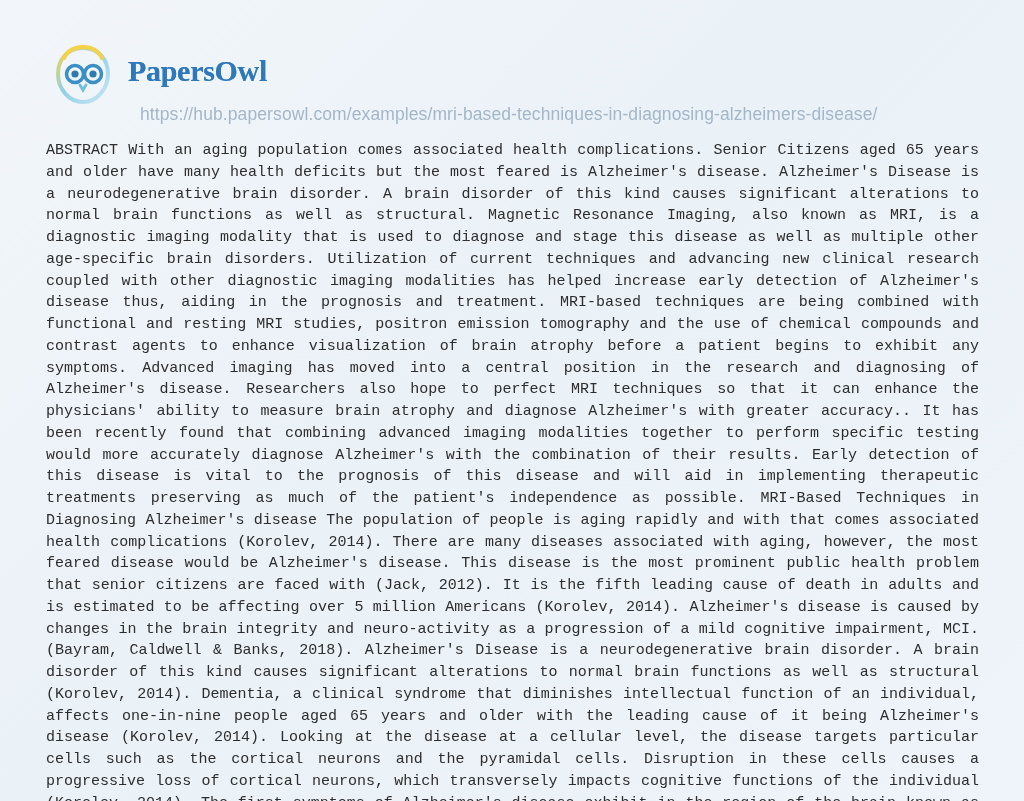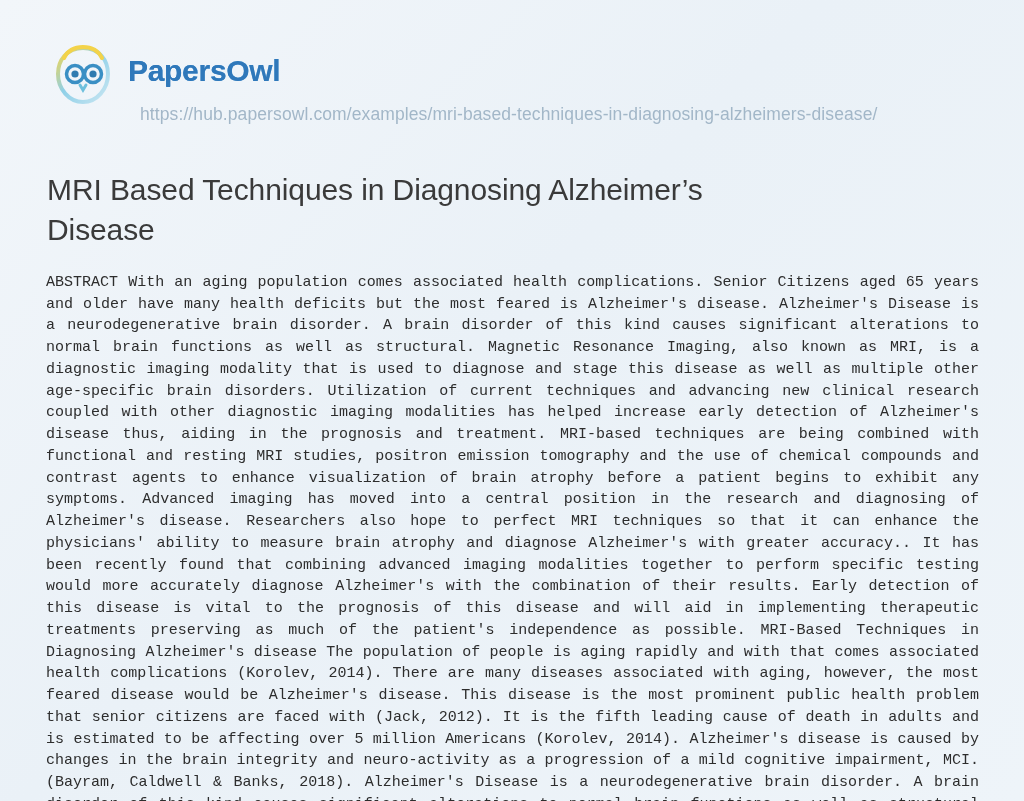--- a/index.html
+++ b/index.html
@@ -34,21 +34,21 @@
     width: 62px;
     height: 62px;
     flex: none;
     margin-right: 14px;
     position: relative;
   }
   .brand-text {
     padding-top: 12px;
   }
   .brand-name {
-    font-family: Liberation Sans, sans-serif;
+    font-family: Liberation Serif, serif;
     font-size: 30px;
     font-weight: bold;
     letter-spacing: -0.3px;
     background: linear-gradient(90deg, #2b6fb5 0%, #3f8ed0 40%, #7ab5e0 100%);
     -webkit-background-clip: text;
     background-clip: text;
     color: #2f78ba;
     margin: 0;
     line-height: 1;
     text-align: center;
@@ -113,17 +113,16 @@
         </svg>
       </div>
       <div class="brand-text">
         <div class="brand-name">PapersOwl</div>
       </div>
     </div>
     <div class="site-url">https://hub.papersowl.com/examples/mri-based-techniques-in-diagnosing-alzheimers-disease/</div>
   </div>
 
   <div class="content">
-    <h1 class="doc-title">MRI Based Techniques in Diagnosing Alzheimer’s Disease</h1>
     <p class="body-text">ABSTRACT With an aging population comes associated health complications. Senior Citizens aged 65 years and older have many health deficits but the most feared is Alzheimer's disease. Alzheimer's Disease is a neurodegenerative brain disorder. A brain disorder of this kind causes significant alterations to normal brain functions as well as structural. Magnetic Resonance Imaging, also known as MRI, is a diagnostic imaging modality that is used to diagnose and stage this disease as well as multiple other age-specific brain disorders. Utilization of current techniques and advancing new clinical research coupled with other diagnostic imaging modalities has helped increase early detection of Alzheimer's disease thus, aiding in the prognosis and treatment. MRI-based techniques are being combined with functional and resting MRI studies, positron emission tomography and the use of chemical compounds and contrast agents to enhance visualization of brain atrophy before a patient begins to exhibit any symptoms. Advanced imaging has moved into a central position in the research and diagnosing of Alzheimer's disease. Researchers also hope to perfect MRI techniques so that it can enhance the physicians' ability to measure brain atrophy and diagnose Alzheimer's with greater accuracy.. It has been recently found that combining advanced imaging modalities together to perform specific testing would more accurately diagnose Alzheimer's with the combination of their results. Early detection of this disease is vital to the prognosis of this disease and will aid in implementing therapeutic treatments preserving as much of the patient's independence as possible. MRI-Based Techniques in Diagnosing Alzheimer's disease The population of people is aging rapidly and with that comes associated health complications (Korolev, 2014). There are many diseases associated with aging, however, the most feared disease would be Alzheimer's disease. This disease is the most prominent public health problem that senior citizens are faced with (Jack, 2012). It is the fifth leading cause of death in adults and is estimated to be affecting over 5 million Americans (Korolev, 2014). Alzheimer's disease is caused by changes in the brain integrity and neuro-activity as a progression of a mild cognitive impairment, MCI. (Bayram, Caldwell &amp; Banks, 2018). Alzheimer's Disease is a neurodegenerative brain disorder. A brain disorder of this kind causes significant alterations to normal brain functions as well as structural (Korolev, 2014). Dementia, a clinical syndrome that diminishes intellectual function of an individual, affects one-in-nine people aged 65 years and older with the leading cause of it being Alzheimer's disease (Korolev, 2014). Looking at the disease at a cellular level, the disease targets particular cells such as the cortical neurons and the pyramidal cells. Disruption in these cells causes a progressive loss of cortical neurons, which transversely impacts cognitive functions of the individual (Korolev, 2014). The first symptoms of Alzheimer's disease exhibit in the region of the brain known as the hippocampus. The atrophy located in this region of the brain is established best on an MRI examination and is what physicians use as the base criteria for diagnosing a patient with the disease (Bayram, Caldwell &amp; Banks, 2018). Researchers are currently working to extend their techniques to better understand brain disorders such as Alzheimer's (O'Connor, 2018). Dmitry</p>
   </div>
 
 </div>
 
 </body></html>

